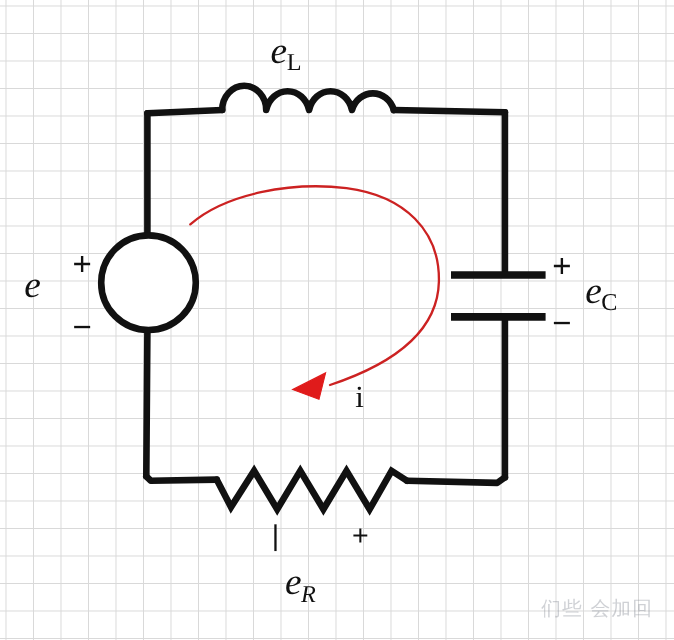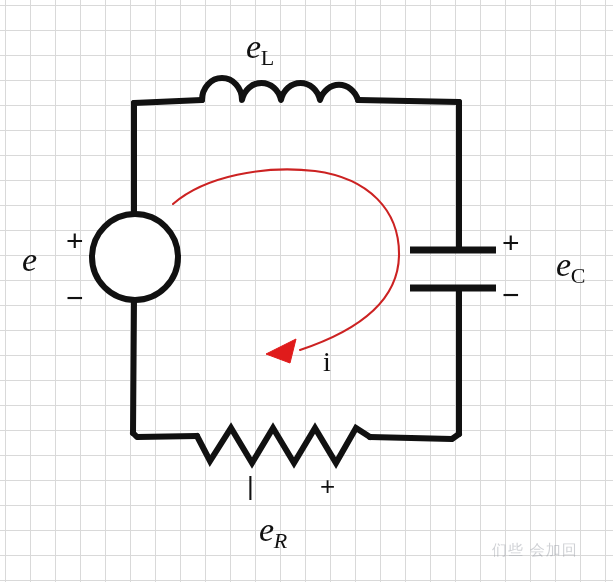--- a/index.html
+++ b/index.html
@@ -70,21 +70,21 @@
     font-family: "Liberation Serif", serif;
     font-style: normal;
     font-size: 28px;
     color: #111111;
   }
   #watermark {
     position: absolute;
     left: 492px;
     top: 541px;
     font-family: "DejaVu Sans", sans-serif;
-    font-size: 15px;
+    font-size: 18px;
     letter-spacing: 1px;
     color: rgba(140,145,155,0.42);
     white-space: nowrap;
     user-select: none;
   }
 </style>
 </head>
 <body>
 
 <div id="canvas">
@@ -154,21 +154,21 @@
   </div>
 
   <div class="lbl sign" style="left:66px; top:226px;">+</div>
 
   <div class="lbl sign" style="left:66px; top:283px;">−</div>
 
   <div class="lbl sign" style="left:502px; top:228px;">+</div>
 
   <div class="lbl sign" style="left:502px; top:280px;">−</div>
 
-  <div class="lbl var" style="left:556px; top:248px;">
+  <div class="lbl var" style="left:532px; top:248px;">
     <span>e</span><span class="sub sub-up">C</span>
   </div>
 
   <div class="lbl bar-minus" style="left:247px; top:473px;">|</div>
 
   <div class="lbl sign-sm" style="left:320px; top:473px;">+</div>
 
   <div class="lbl var" style="left:259px; top:513px;">
     <span>e</span><span class="sub sub-it">R</span>
   </div>

